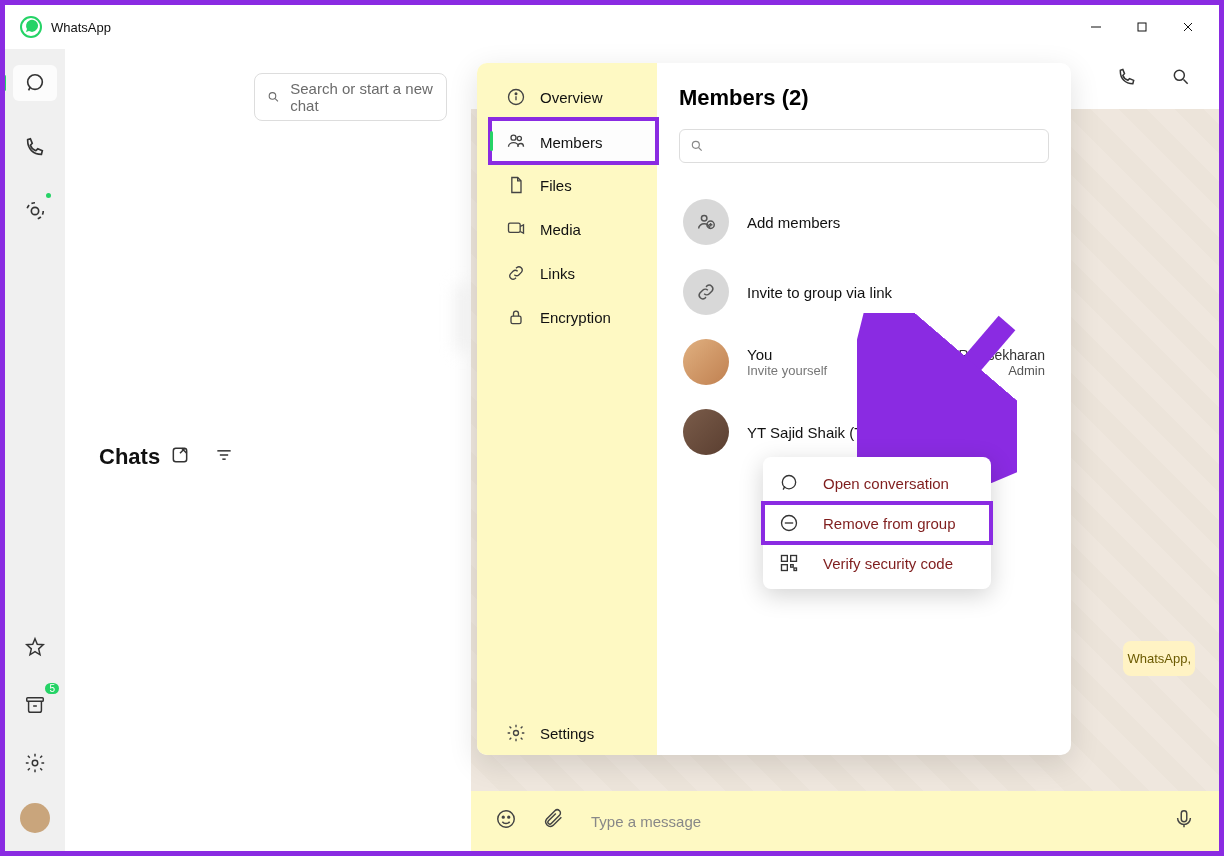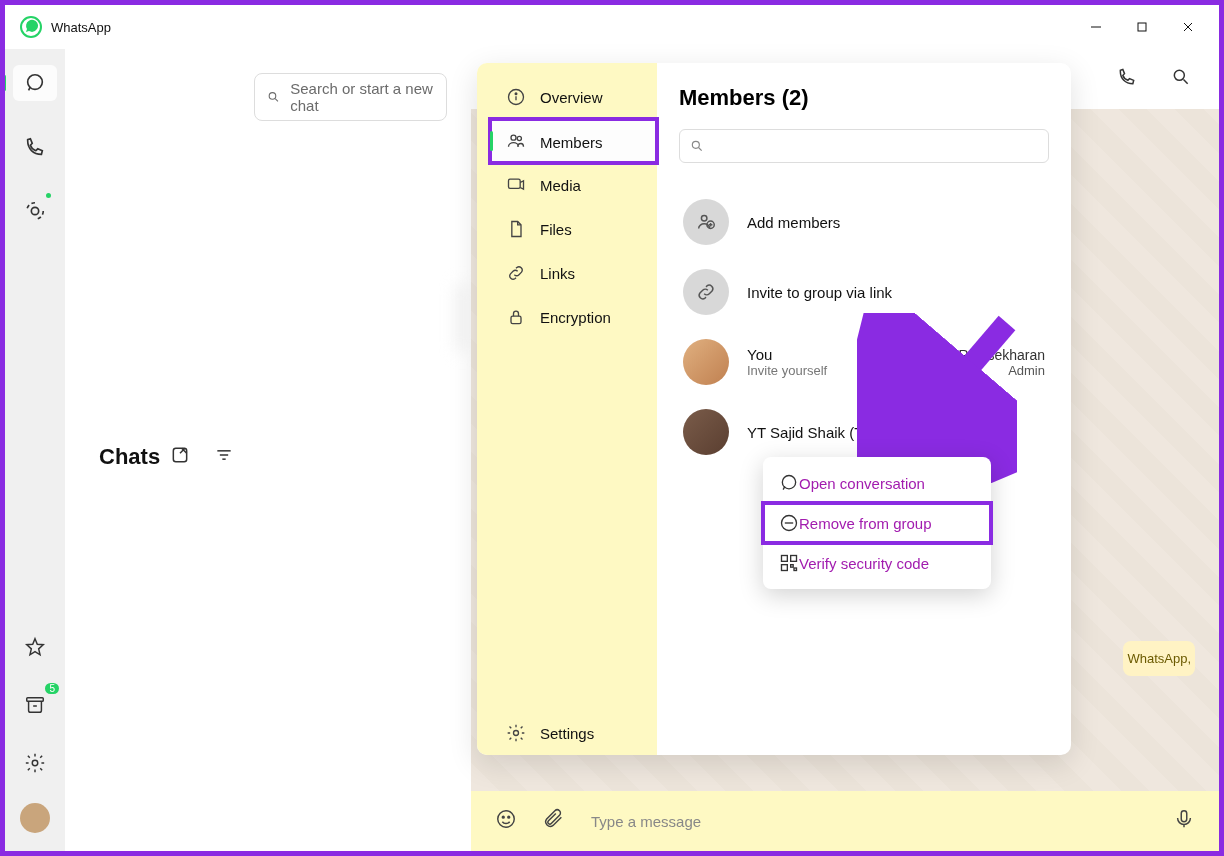--- a/index.html
+++ b/index.html
@@ -68,21 +68,21 @@
 .member-row .m-avatar svg { width: 22px; height: 22px; color: #555; }
 .member-row .m-avatar.pic1 { background: linear-gradient(135deg,#e0b080,#c08050); }
 .member-row .m-avatar.pic2 { background: linear-gradient(135deg,#7a5c4a,#5a3e30); }
 .member-row .m-text { flex: 1; min-width: 0; }
 .member-row .m-name { font-size: 15px; color: #111; white-space: nowrap; overflow: hidden; text-overflow: ellipsis; }
 .member-row .m-sub { font-size: 13px; color: #777; }
 .member-row .m-right { text-align: right; font-size: 13px; color: #555; }
 .member-row .m-right .nick { font-size: 14px; color: #333; }
 
 .context-menu { position: absolute; left: 106px; top: 394px; width: 228px; background: #fff; border-radius: 8px; box-shadow: 0 6px 24px rgba(0,0,0,0.18); padding: 6px 0; z-index: 30; }
-.context-item { display: flex; align-items: center; gap: 0; padding: 10px 16px; font-size: 15px; color: #a21caf; }
+.context-item { display: flex; align-items: center; gap: 24px; padding: 10px 16px; font-size: 15px; color: #7f1d1d; }
 .context-item svg { width: 20px; height: 20px; color: #333; }
 .context-item.highlight { outline: 4px solid #8a2be2; outline-offset: -2px; }
 
 .arrow { position: absolute; left: 200px; top: 250px; z-index: 25; pointer-events: none; }
 </style>
 </head>
 <body>
 
 <div class="titlebar">
   <span class="app-icon">
@@ -291,31 +291,31 @@
     <div class="panel-nav-item active highlight">
       <svg viewBox="0 0 24 24" fill="none" stroke="currentColor" stroke-width="1.6">
           <circle cx="9" cy="8" r="3"></circle>
           <circle cx="16" cy="9" r="2.5"></circle>
           <path d="M3 19c0-3 3-5 6-5s6 2 6 5M14 19c0-2.5 2-4 4-4s3 1.5 3 4"></path>
         </svg>
       <span>Members</span>
     </div>
     <div class="panel-nav-item">
       <svg viewBox="0 0 24 24" fill="none" stroke="currentColor" stroke-width="1.6">
+          <path d="M7 3h7l4 4v14H7z"></path>
+          <path d="M14 3v4h4"></path>
+        </svg>
+      <span>Files</span>
+    </div>
+    <div class="panel-nav-item">
+      <svg viewBox="0 0 24 24" fill="none" stroke="currentColor" stroke-width="1.6">
           <rect x="3" y="5" width="14" height="11" rx="2"></rect>
           <path d="M17 9l4-2v10l-4-2"></path>
         </svg>
       <span>Media</span>
-    </div>
-    <div class="panel-nav-item">
-      <svg viewBox="0 0 24 24" fill="none" stroke="currentColor" stroke-width="1.6">
-          <path d="M7 3h7l4 4v14H7z"></path>
-          <path d="M14 3v4h4"></path>
-        </svg>
-      <span>Files</span>
     </div>
     <div class="panel-nav-item">
       <svg viewBox="0 0 24 24" fill="none" stroke="currentColor" stroke-width="1.6">
           <path d="M10 14a4 4 0 005.6 0l3-3a4 4 0 00-5.6-5.6l-1 1M14 10a4 4 0 00-5.6 0l-3 3a4 4 0 005.6 5.6l1-1"></path>
         </svg>
       <span>Links</span>
     </div>
     <div class="panel-nav-item">
       <svg viewBox="0 0 24 24" fill="none" stroke="currentColor" stroke-width="1.6">
           <rect x="6" y="11" width="12" height="9" rx="2"></rect>

